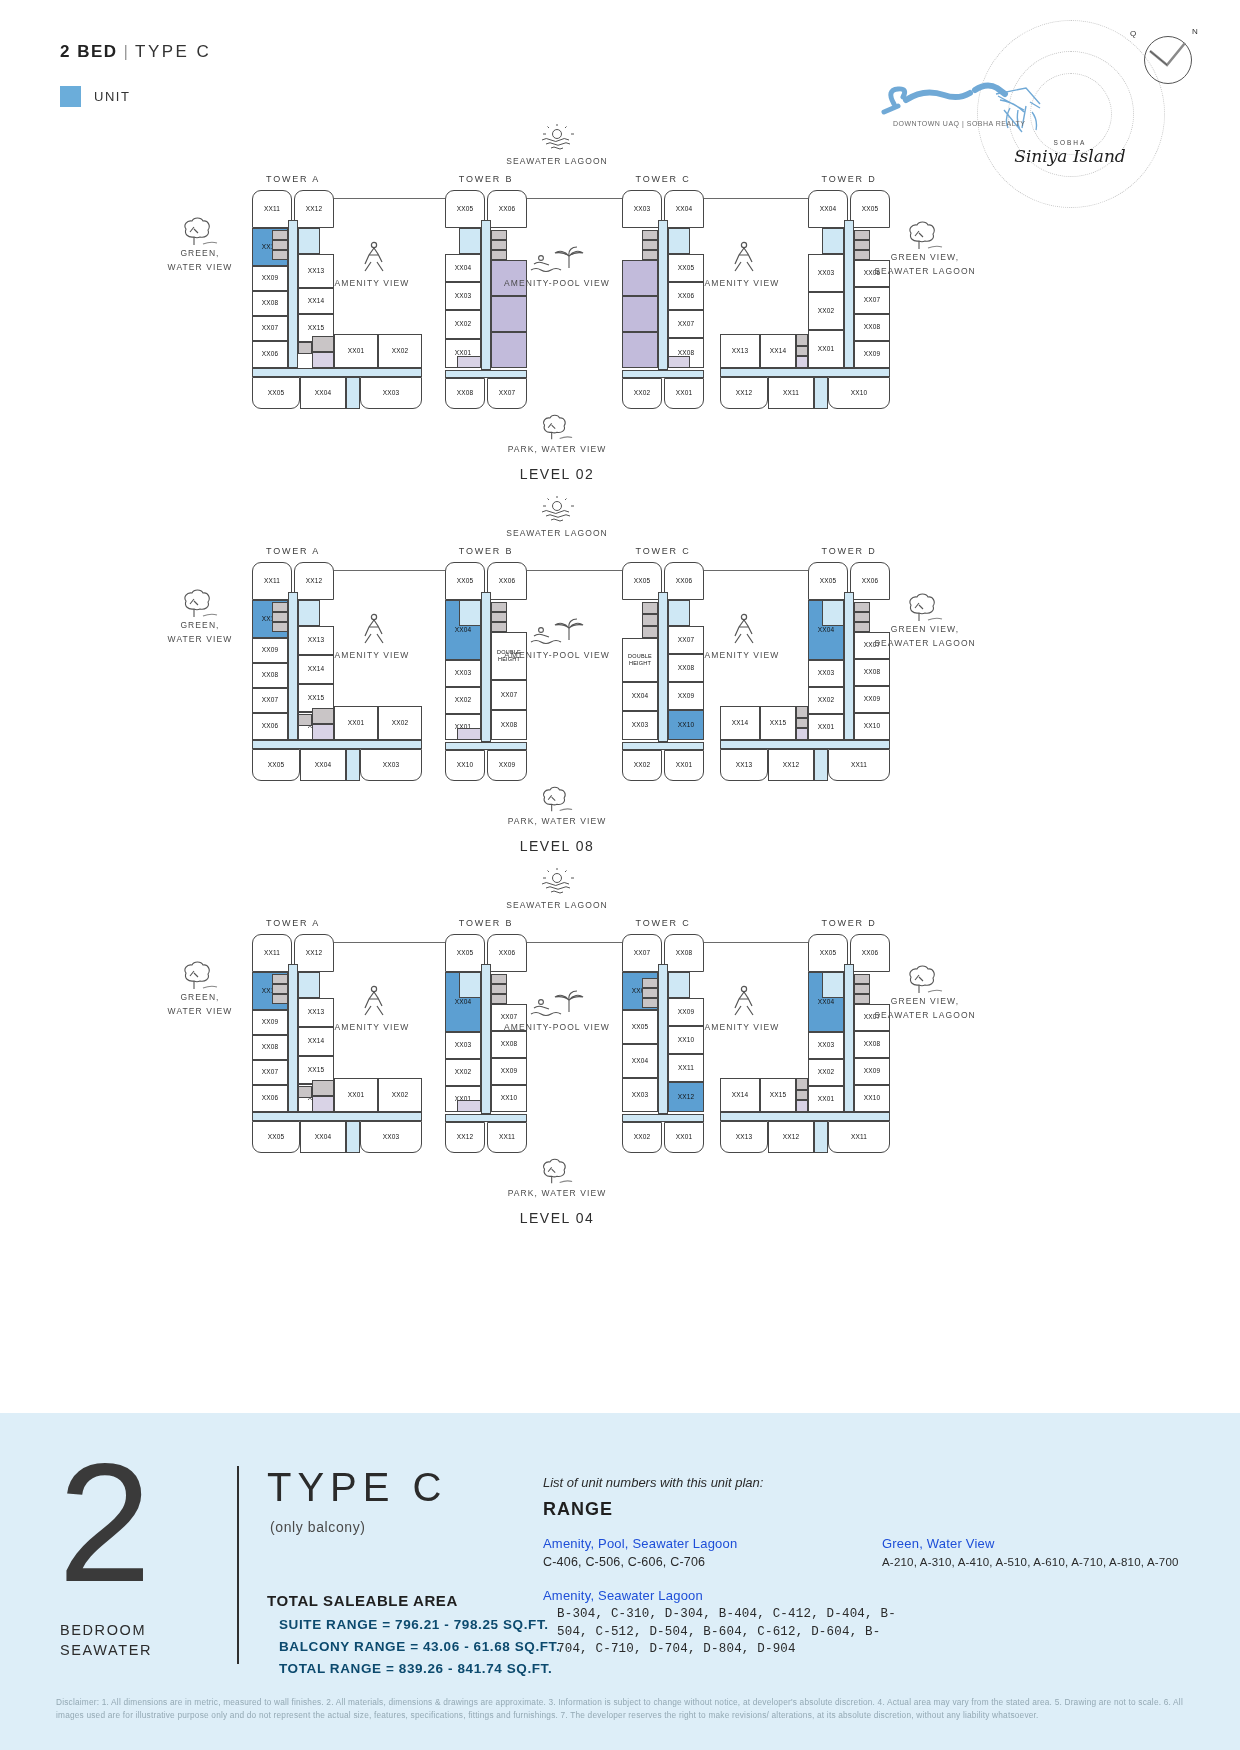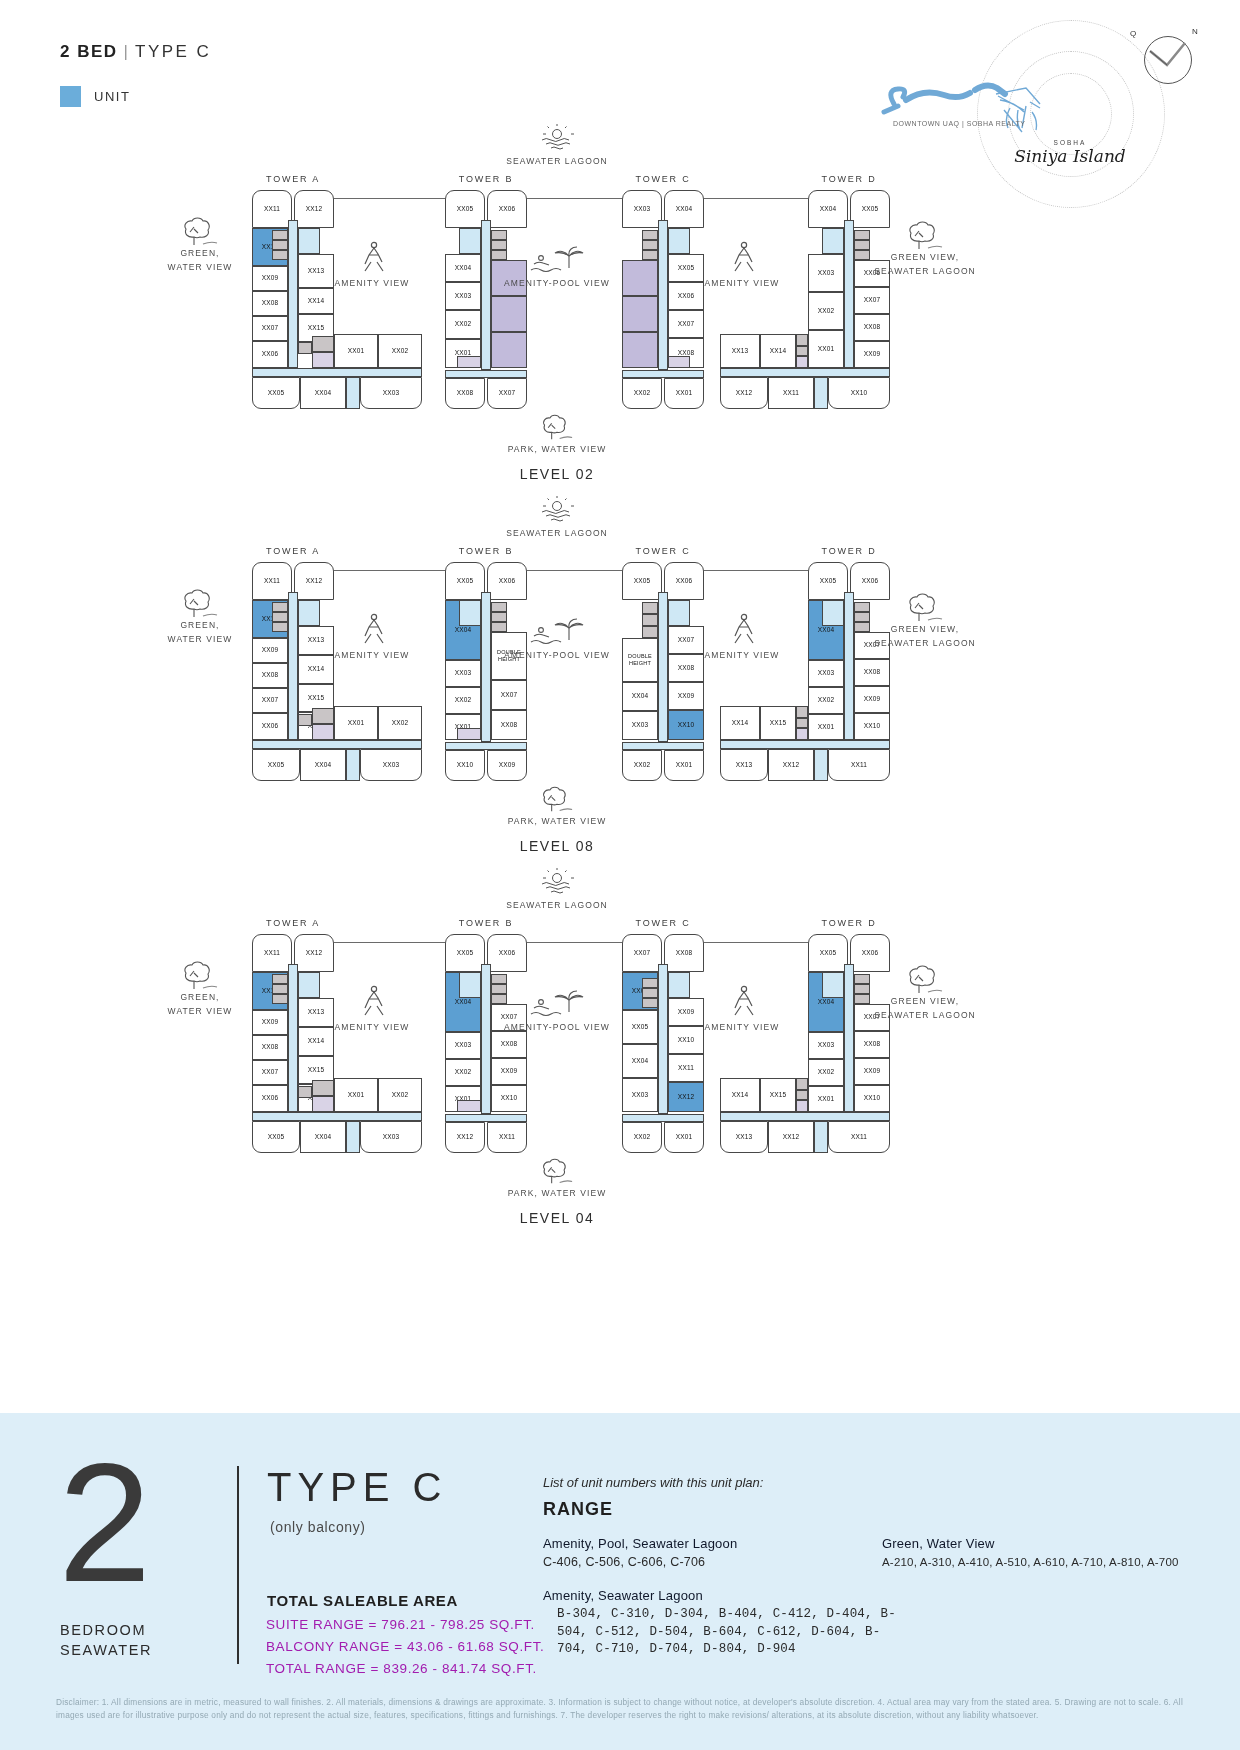--- a/index.html
+++ b/index.html
@@ -44,25 +44,25 @@
   .cell.rb{border-radius:0 0 9px 9px;}
   
   .panel{position:absolute;left:0;top:1413px;width:1240px;height:337px;background:var(--panel,#ddeef8);}
   .big2{position:absolute;left:58px;top:26px;font-size:168px;font-weight:100;color:#3a3a3a;line-height:1;}
   .bigl{position:absolute;left:60px;font-size:14.5px;letter-spacing:1.6px;color:#2c2c2c;}
   .l1{top:209px;} .l2{top:229px;}
   .vdiv{position:absolute;left:237px;top:53px;width:2px;height:198px;background:#2f2f2f;}
   .typec{position:absolute;left:267px;top:52px;font-size:40px;letter-spacing:6px;color:#2b2b2b;font-weight:400;}
   .balc{position:absolute;left:270px;top:106px;font-size:14px;letter-spacing:.6px;color:#4a4a4a;}
   .areat{position:absolute;left:267px;top:179px;font-size:15px;font-weight:bold;letter-spacing:.6px;color:#1f1f1f;}
-  .areal{position:absolute;left:266px;font-size:13.5px;letter-spacing:.6px;color:#a21caf;}
+  .areal{position:absolute;left:279px;font-size:13.5px;letter-spacing:.6px;color:#0c4a6e;font-weight:bold;}
   .a0{top:204px;} .a1{top:226px;} .a2{top:248px;}
   .intro{position:absolute;left:543px;top:62px;font-size:13px;font-style:italic;color:#2a2a2a;}
   .viewst{position:absolute;left:543px;top:86px;font-size:18px;font-weight:bold;letter-spacing:1px;color:#1f1f1f;}
-  .vlab{position:absolute;font-size:13px;color:#0f172a;letter-spacing:.2px;}
+  .vlab{position:absolute;font-size:13px;color:#1d4ed8;letter-spacing:.2px;}
   .vunits{position:absolute;font-size:12.5px;color:#2a2a2a;letter-spacing:.2px;line-height:1.4;}
   .g1l{left:543px;top:123px;} .g1u{left:543px;top:141px;}
   .g2l{left:543px;top:175px;} .g2u{left:557px;top:193px;width:345px;font-family:Liberation Mono, monospace;}
   .g3l{left:882px;top:123px;} .g3u{left:882px;top:141px;white-space:nowrap;font-size:11.5px;}
   .disc{position:absolute;left:56px;top:283px;width:1130px;font-size:8.3px;line-height:1.6;
         color:#94a9b4;letter-spacing:.2px;}
 </style>
 </head>
 <body>
 

